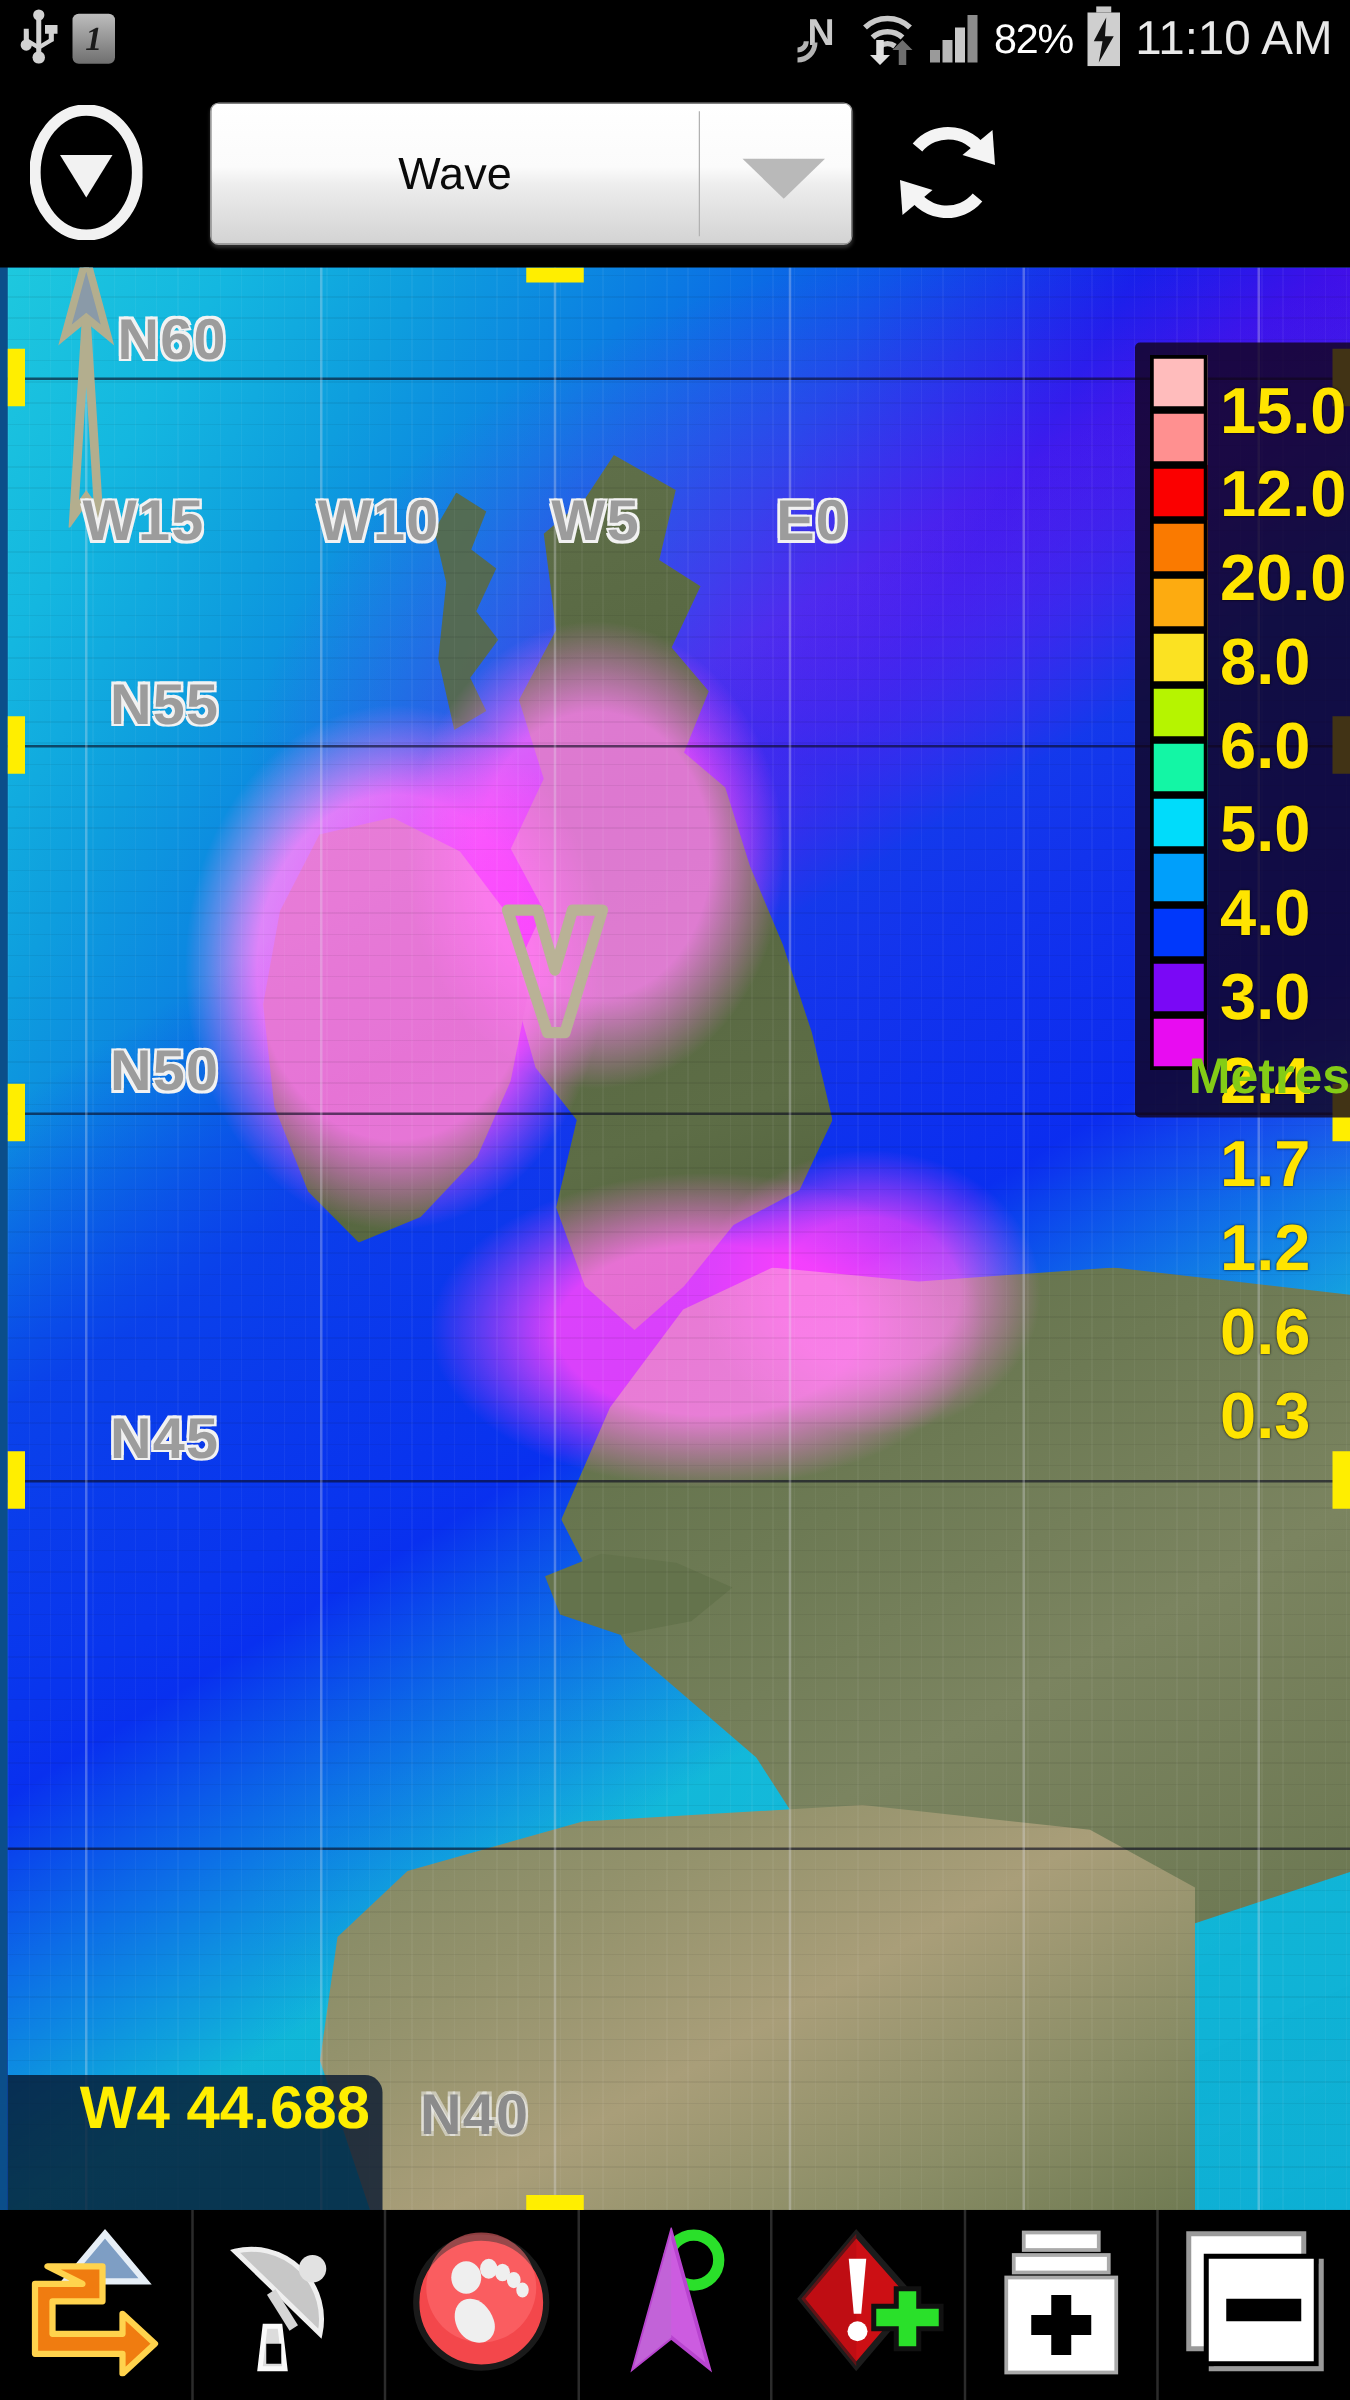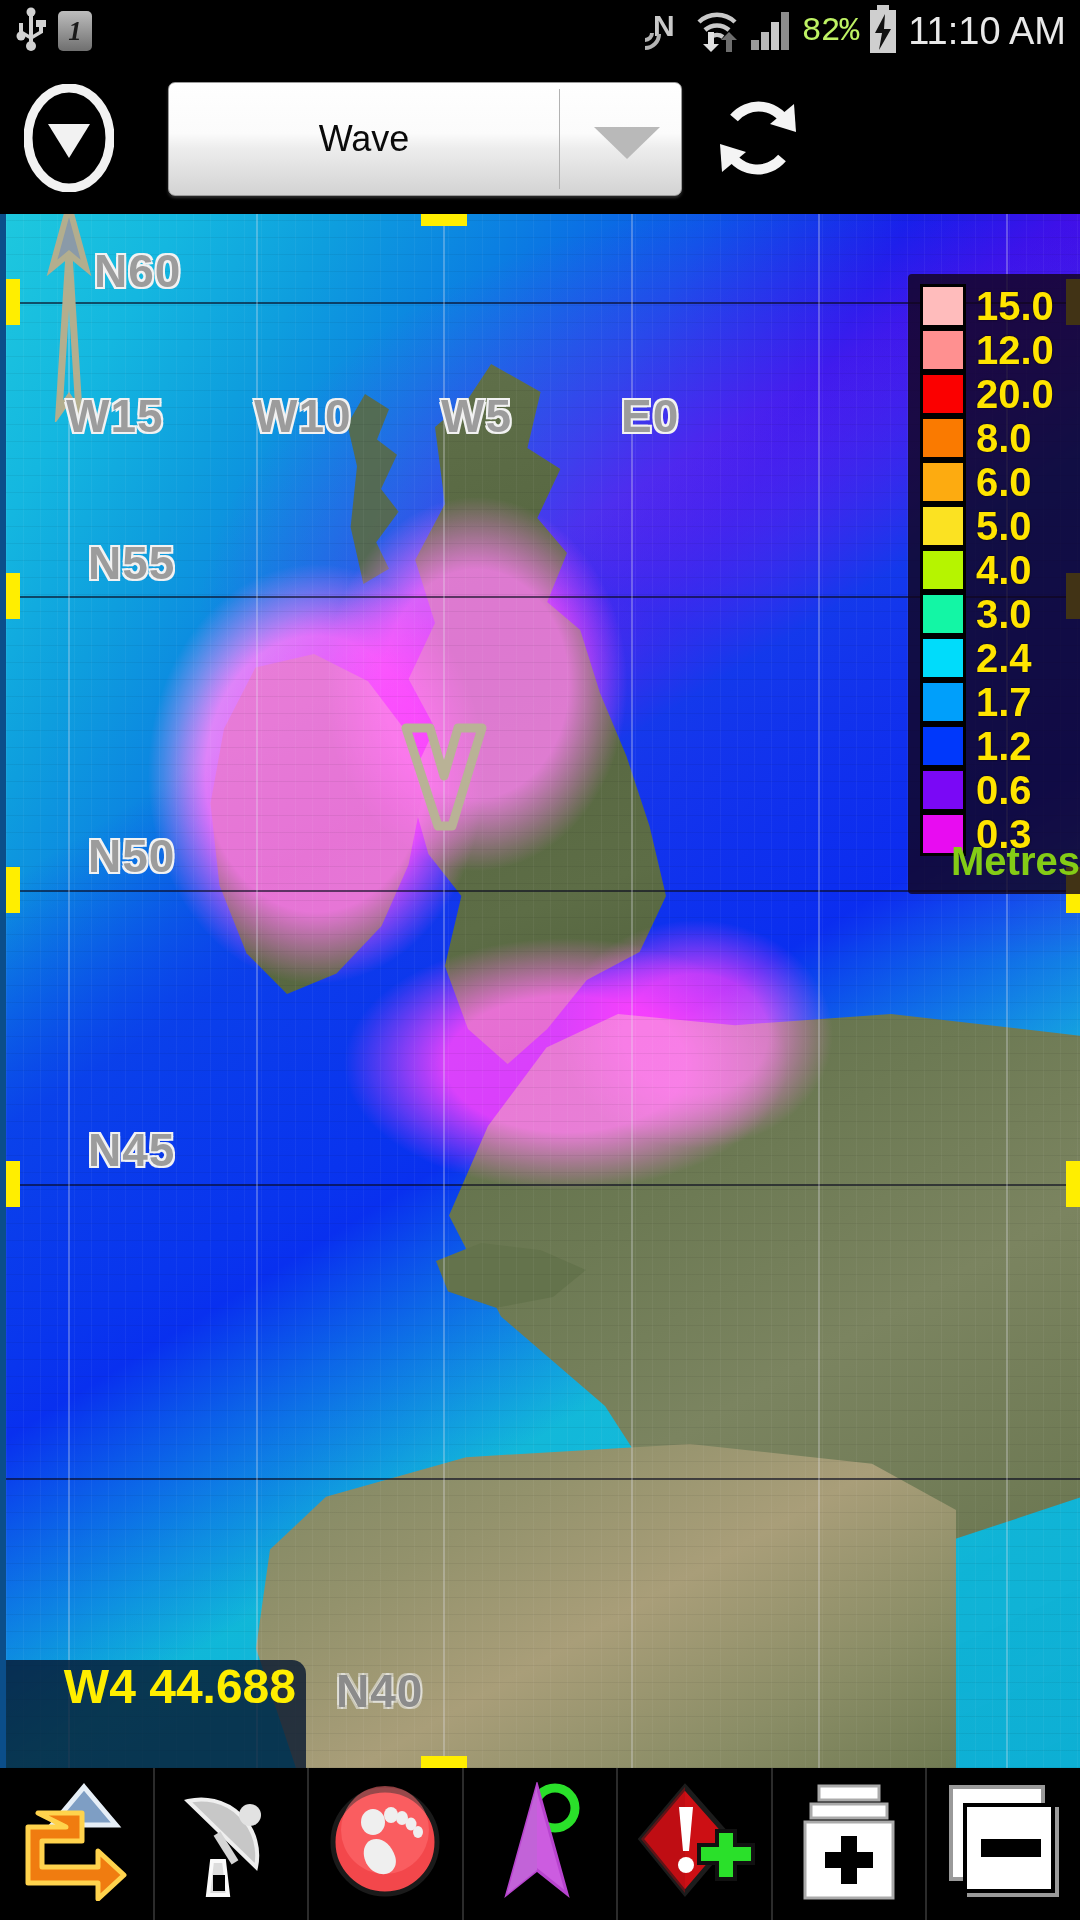--- a/index.html
+++ b/index.html
@@ -6,21 +6,21 @@
   body{width:1080px;height:1920px;overflow:hidden;font-family:"Liberation Sans",sans-serif;}
 
   
   #status-bar{position:absolute;left:0;top:0;width:1080px;height:62px;background:#000;}
   #status-left{position:absolute;left:14px;top:0;height:62px;display:flex;align-items:center;gap:10px;}
   #status-right{position:absolute;right:14px;top:0;height:62px;display:flex;align-items:center;gap:9px;}
   .sb-ico{display:block;}
   #sim-badge{width:34px;height:40px;border-radius:5px;background:linear-gradient(180deg,#bdbdbd,#6f6f6f);
     color:#1a1a1a;font-style:italic;font-weight:bold;font-size:27px;line-height:40px;text-align:center;
     font-family:"Liberation Serif",serif;}
-  #battery-pct{color:#bef264;font-size:33px;letter-spacing:-1px;font-family:Liberation Mono, monospace;}
+  #battery-pct{color:#ffffff;font-size:33px;letter-spacing:-1px;font-family:Liberation Sans, sans-serif;}
   #clock{color:#e9e9e9;font-size:38px;letter-spacing:0px;}
 
   
   #top-bar{position:absolute;left:0;top:62px;width:1080px;height:152px;background:#000;}
   #menu-btn{position:absolute;left:24px;top:22px;width:90px;height:108px;}
   #mode-spinner{position:absolute;left:168px;top:20px;width:512px;height:112px;border-radius:7px;
     background:linear-gradient(180deg,#ffffff 0%,#fbfbfb 45%,#ededed 58%,#d3d3d3 100%);
     border:1px solid #9a9a9a;box-shadow:0 2px 3px rgba(255,255,255,.18);}
   #mode-label{position:absolute;left:0;top:0;width:390px;height:112px;line-height:112px;text-align:center;
     font-size:36px;color:#0a0a0a;}
@@ -120,22 +120,22 @@
 
   
   #pos-marker{position:absolute;left:394px;top:508px;width:88px;height:110px;}
 
   
   #legend{position:absolute;right:0px;top:60px;width:172px;height:620px;
      background:rgba(18,4,26,.80);border-radius:4px 0 0 4px;}
   #legend-swatches{position:absolute;left:12px;top:10px;width:46px;}
   .swatch{width:46px;height:44px;border:3px solid #000;box-sizing:border-box;}
   #legend-values{position:absolute;left:64px;top:10px;width:106px;}
-  .legval{height:44px;line-height:44px;color:#ffe400;font-size:40px;font-weight:bold;
-     text-align:left;padding-left:4px;text-shadow:0 0 2px #000;}
+  .legval{height:44px;line-height:44px;color:#ffe400;font-size:52px;font-weight:bold;
+     text-align:left;padding-left:4px;text-shadow:0 0 2px #000;margin-top:23px;}
   #legend-unit{position:absolute;left:0;bottom:10px;width:172px;text-align:right;color:#84cc16;
      font-size:40px;font-weight:bold;}
 
   
   #coord-box{position:absolute;left:0px;bottom:0px;width:300px;height:108px;
      background:rgba(6,22,48,.80);border-radius:0 14px 0 0;}
   .coordline{color:#ffee00;font-size:48px;font-weight:bold;line-height:54px;text-align:right;
      padding-right:10px;letter-spacing:0px;}
 
   

